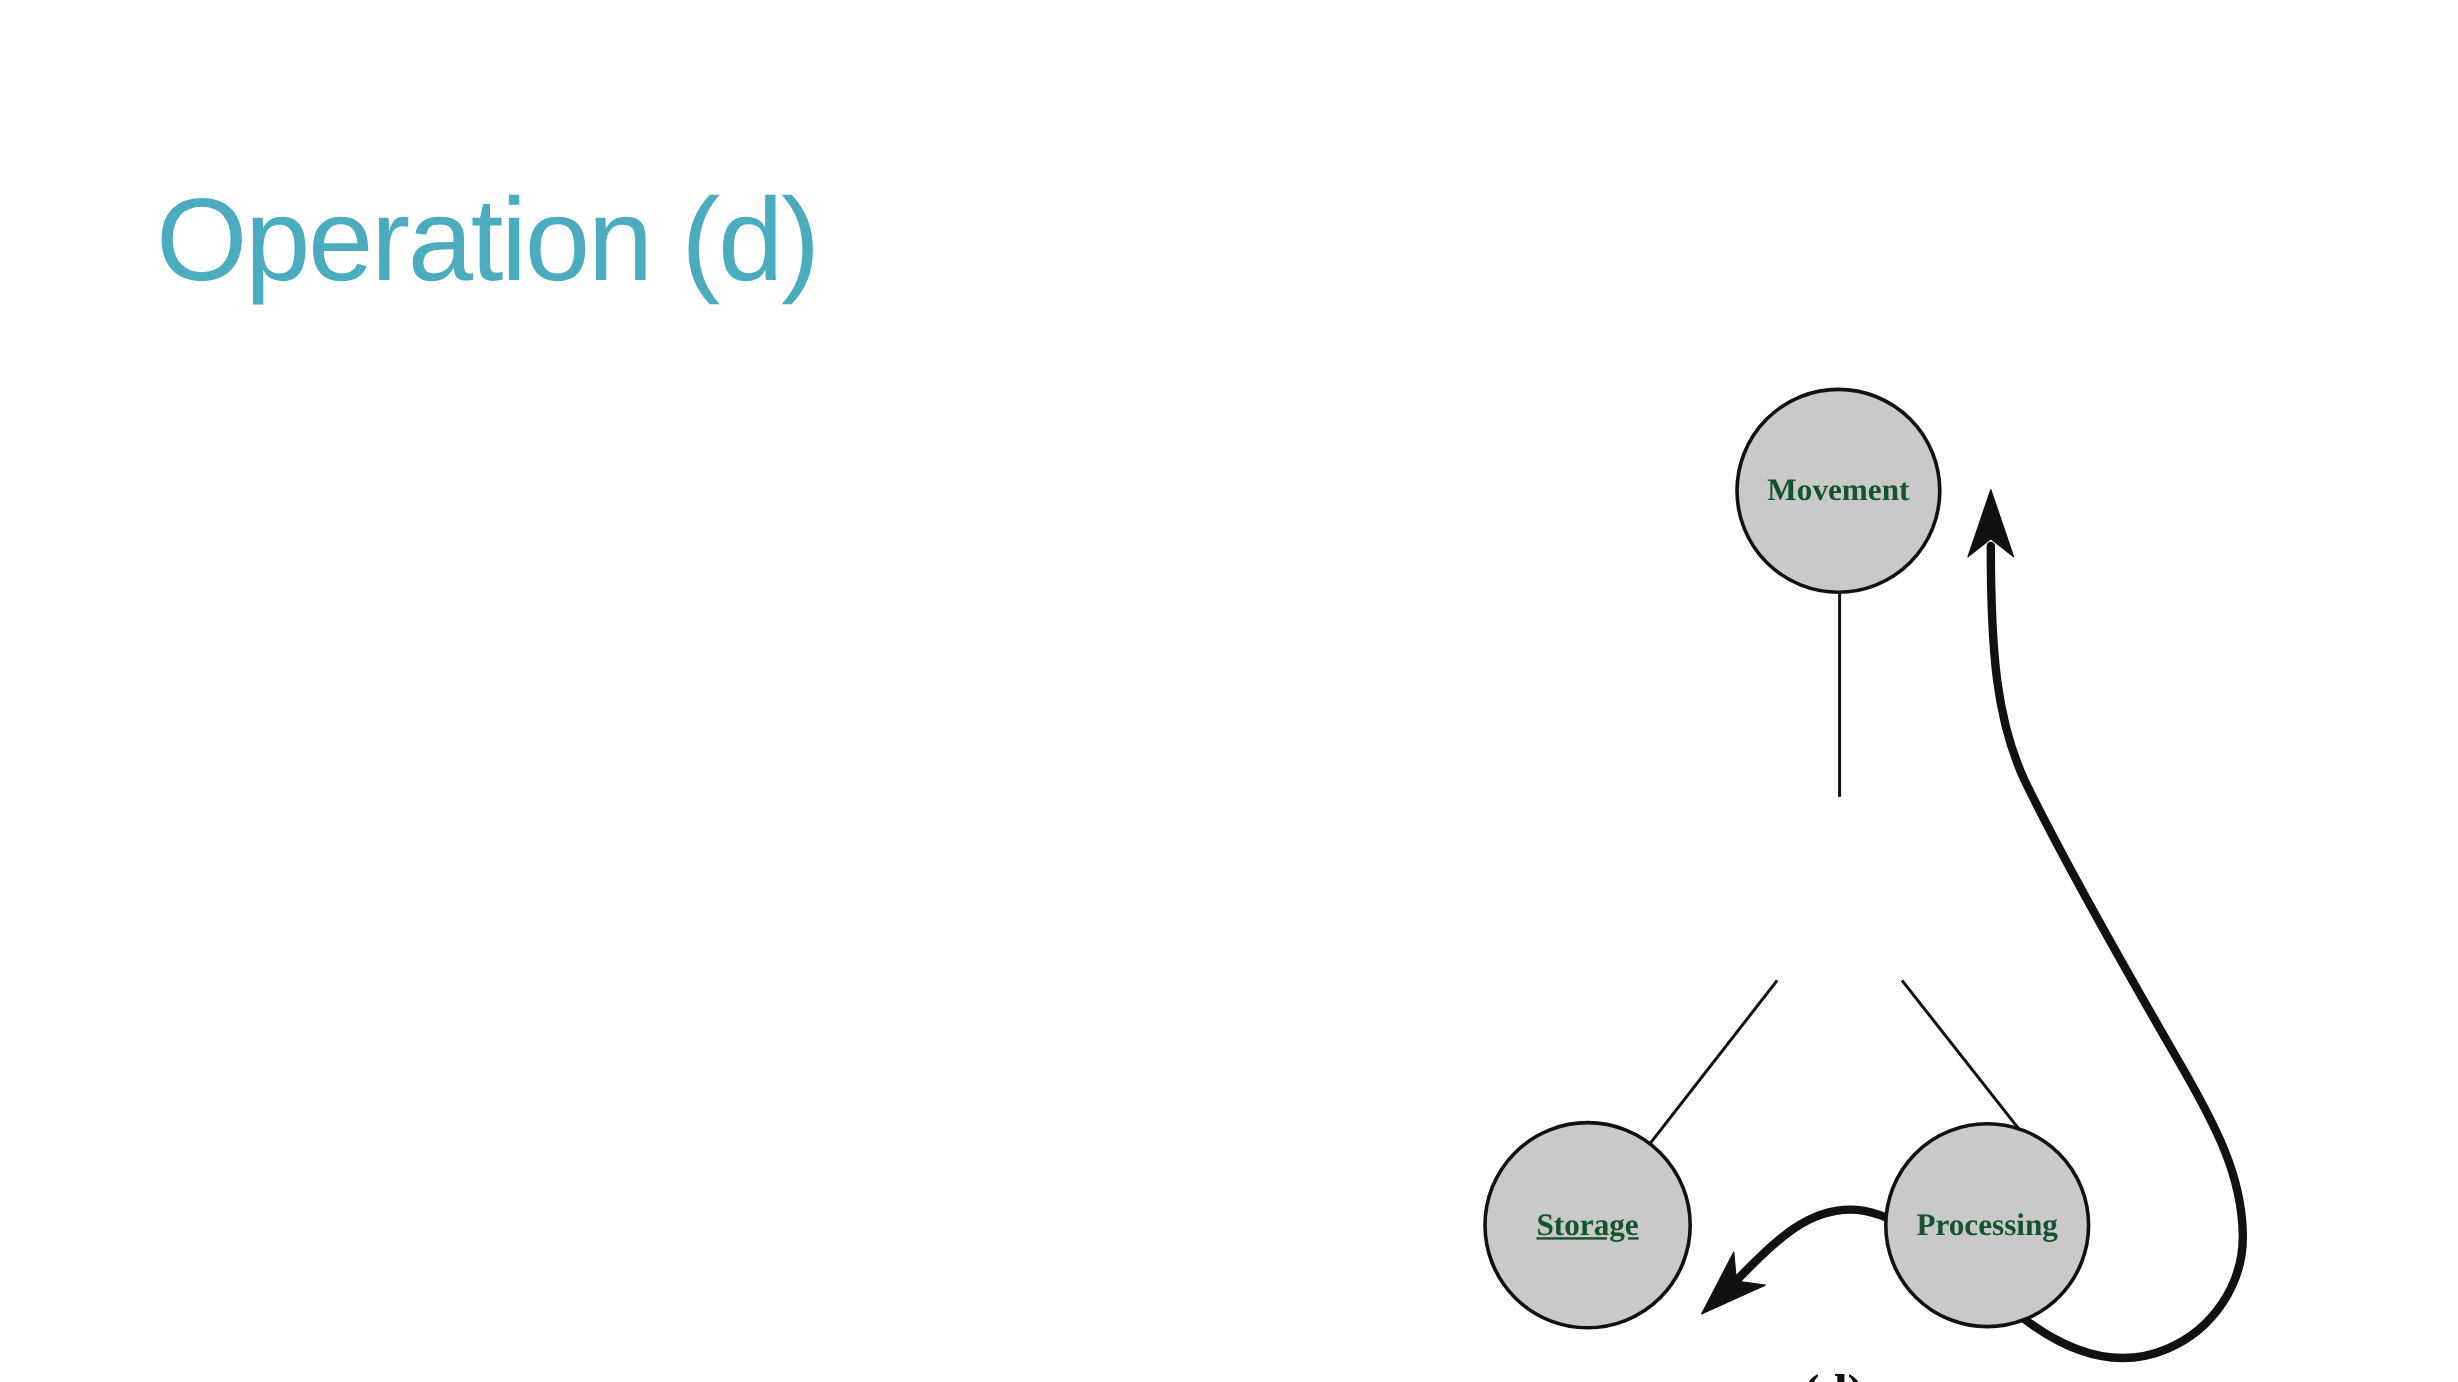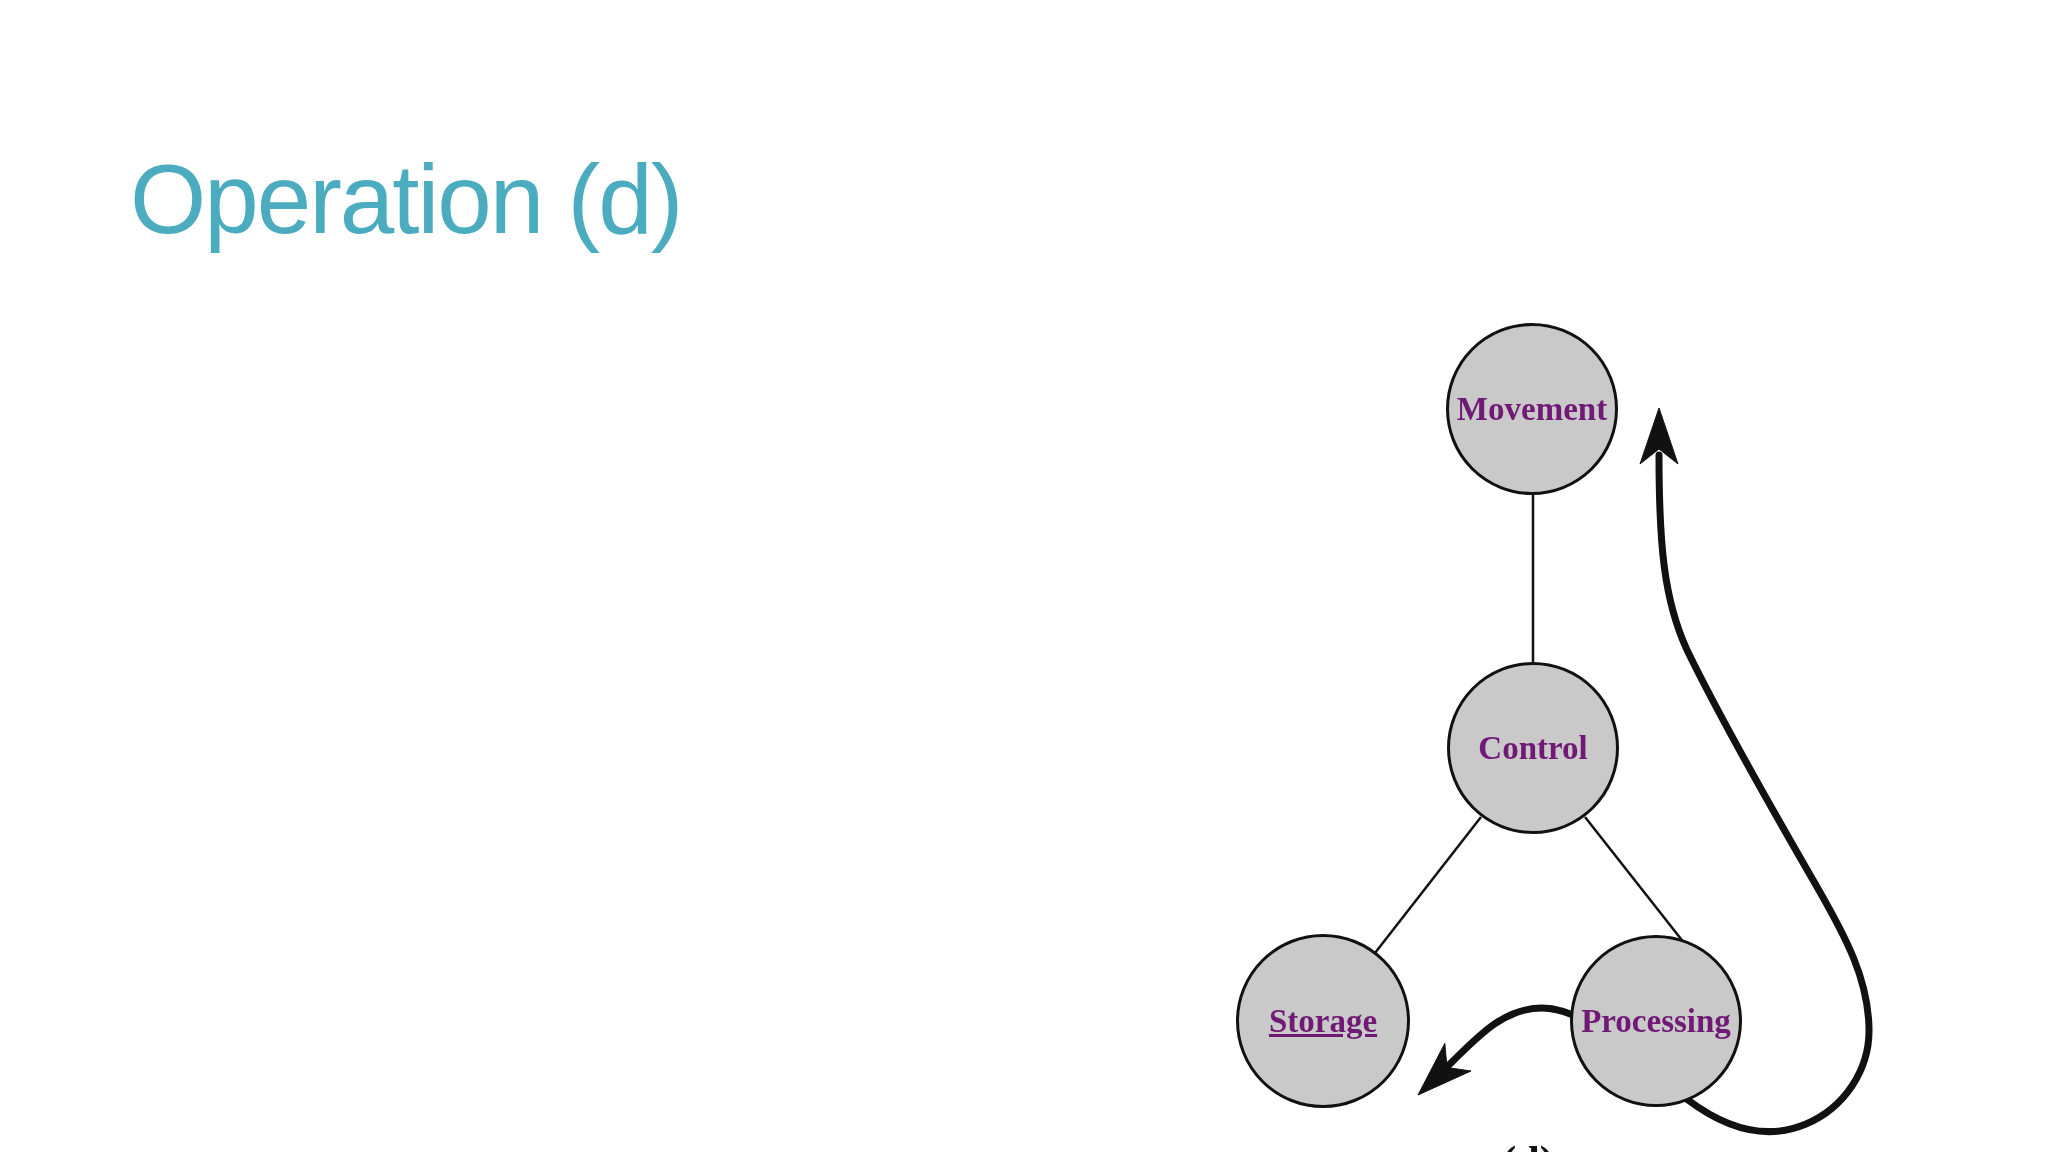--- a/index.html
+++ b/index.html
@@ -63,22 +63,22 @@
     height: 172px;
     box-sizing: border-box;
     border-radius: 50%;
     background: var(--node-fill, #c9c9c9);
     border: 3px solid var(--line, #111111);
     display: flex;
     align-items: center;
     justify-content: center;
     font-family: "Liberation Serif", serif;
     font-weight: bold;
-    font-size: 33px;
-    color: #701a75;
+    font-size: 26px;
+    color: #14532d;
     text-align: center;
   }
   #node-movement   { left: 1446px; top: 323px; }
   #node-control    { left: 1447px; top: 662px; }
   #node-storage    { left: 1236px; top: 934px; width: 174px; height: 174px; text-decoration: underline; }
   #node-processing { left: 1570px; top: 935px; }
   .figure-caption {
     position: absolute;
     left: 1478px;
     top: 1140px;
@@ -118,23 +118,20 @@
                C 1664 600, 1659 545, 1659 455"></path>
 
       <polygon class="arrowhead" points="1659,408 1678,464 1659,449 1640,464"></polygon>
 
       <polygon class="arrowhead" points="1418,1095 1444.8,1043.4 1447,1067.5 1471,1071"></polygon>
     </svg>
 
     <div class="node" id="node-movement">
       <span>Movement</span>
     </div>
-    <div class="node" id="node-control">
-      <span>Control</span>
-    </div>
     <div class="node" id="node-storage">
       <span>Storage</span>
     </div>
     <div class="node" id="node-processing">
       <span>Processing</span>
     </div>
 
     <div class="figure-caption">(d)</div>
   </div>
 

